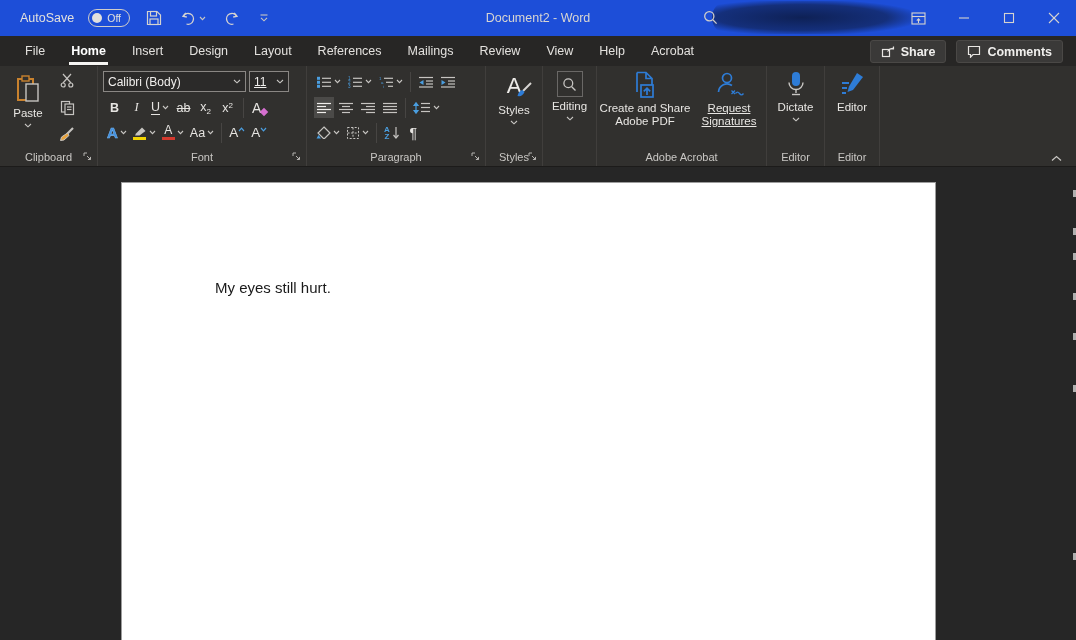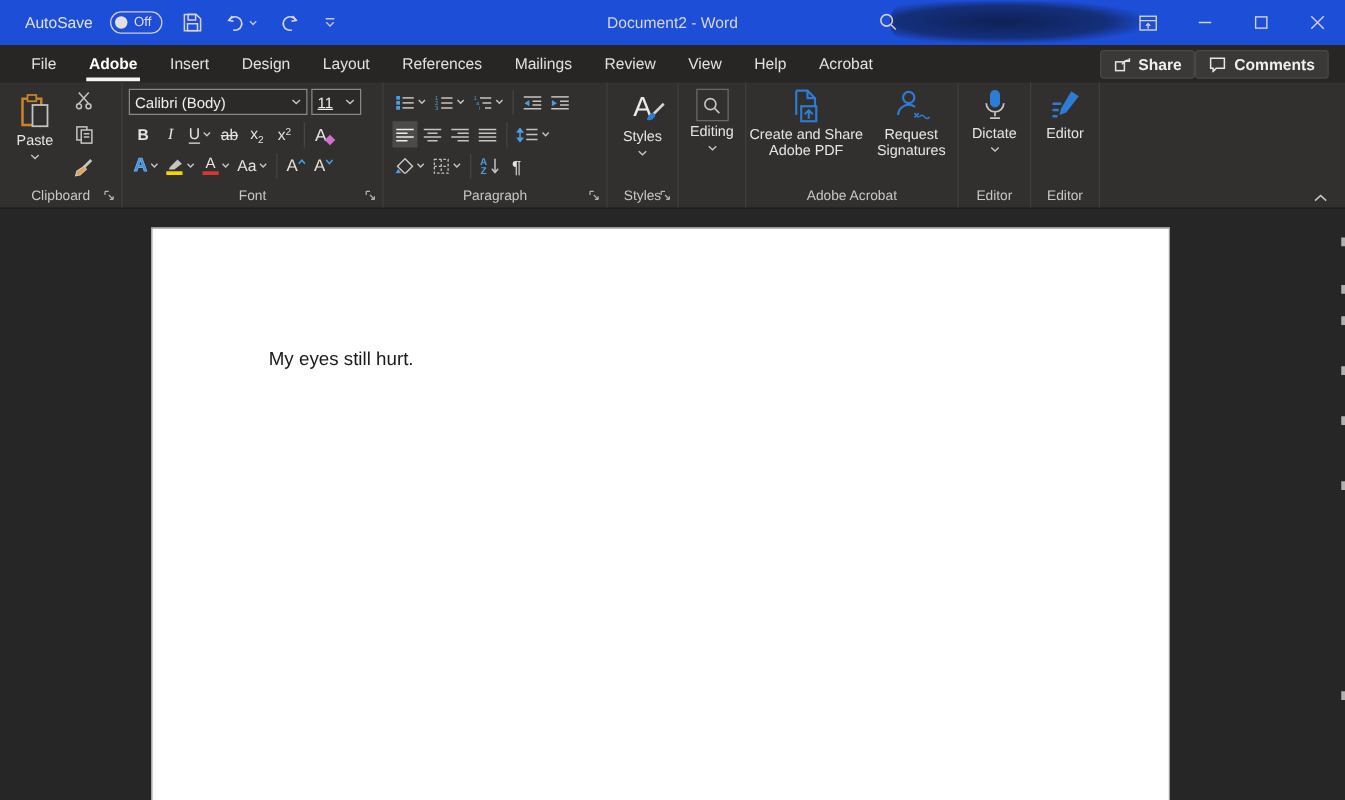--- a/index.html
+++ b/index.html
@@ -50,21 +50,21 @@
   }
   .tab {
     position:relative; display:flex; align-items:center;
     padding:0 13px; font-size:12.5px; color:#e3e1de; cursor:pointer;
   }
   .tab.active { color:#ffffff; font-weight:bold; }
   .tab.active::after {
     content:""; position:absolute; left:11px; right:11px; bottom:1px;
     height:3px; background:#f5f4f2;
   }
-  .tab-actions { position:absolute; right:13px; top:4px; display:flex; }
+  .tab-actions { position:absolute; right:13px; top:4px; display:flex; gap:10px; }
   .pill-btn {
     display:flex; align-items:center; gap:6px; height:23px;
     background:#3a3938; border:1px solid #4a4846; border-radius:3px;
     color:#f0efed; font-size:12.5px; padding:0 10px; cursor:pointer; font-weight:bold;
   }
 
   
   .ribbon {
     height:101px; background:#31302e; display:flex;
     border-bottom:1px solid #1c1b1a; position:relative;
@@ -211,21 +211,21 @@
         <svg width="12" height="12" viewBox="0 0 12 12" stroke="#d5d3d0" stroke-width="1.1">
             <line x1="1" y1="1" x2="11" y2="11"></line>
             <line x1="11" y1="1" x2="1" y2="11"></line>
           </svg>
       </button>
     </div>
   </div>
 
   <div class="tabrow">
     <div class="tab">File</div>
-    <div class="tab active">Adobe</div>
+    <div class="tab active">Home</div>
     <div class="tab">Insert</div>
     <div class="tab">Design</div>
     <div class="tab">Layout</div>
     <div class="tab">References</div>
     <div class="tab">Mailings</div>
     <div class="tab">Review</div>
     <div class="tab">View</div>
     <div class="tab">Help</div>
     <div class="tab">Acrobat</div>
 
@@ -612,21 +612,21 @@
           </svg>
           <span class="lbl" style="width:92px;">Create and Share Adobe PDF</span>
         </button>
         <button class="bigbtn" style="width:72px">
           <svg width="30" height="28" viewBox="0 0 30 28" fill="none" stroke="#2e7cd6" stroke-width="1.7">
             <circle cx="13" cy="7" r="4.5"></circle>
             <path d="M4.5 21 A8.5 8.5 0 0 1 18 14.5"></path>
             <path d="M17.5 19.5 l3.5 3.5 M21 19.5 l-3.5 3.5" stroke-width="1.3"></path>
             <path d="M21.5 22.5 q2 -2.6 4 0 q2 2.6 4 0" stroke-width="1.3"></path>
           </svg>
-          <span class="lbl" style="width:70px;">Request Signatures</span>
+          <span class="lbl" style="width:70px;text-decoration:underline;">Request Signatures</span>
         </button>
       </div>
       <span class="group-label">Adobe Acrobat</span>
     </div>
 
     <div class="group" style="width:58px">
       <button class="bigbtn" style="width:100%">
         <svg width="20" height="27" viewBox="0 0 20 27">
           <rect x="6" y="1" width="8" height="14" rx="4" fill="#2e7cd6"></rect>
           <path d="M3 11.5 a7 7 0 0 0 14 0" fill="none" stroke="#c8c6c3" stroke-width="1.4"></path>

